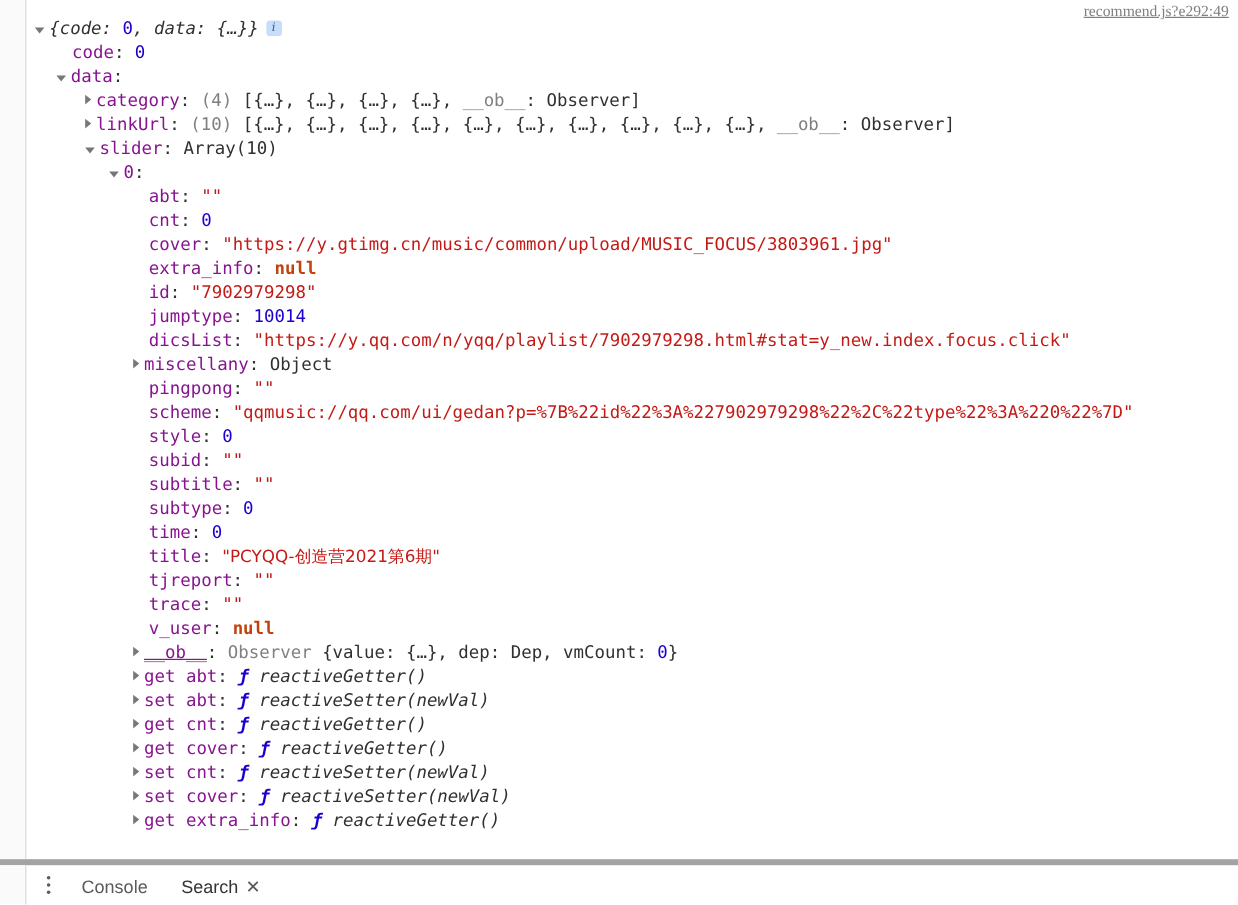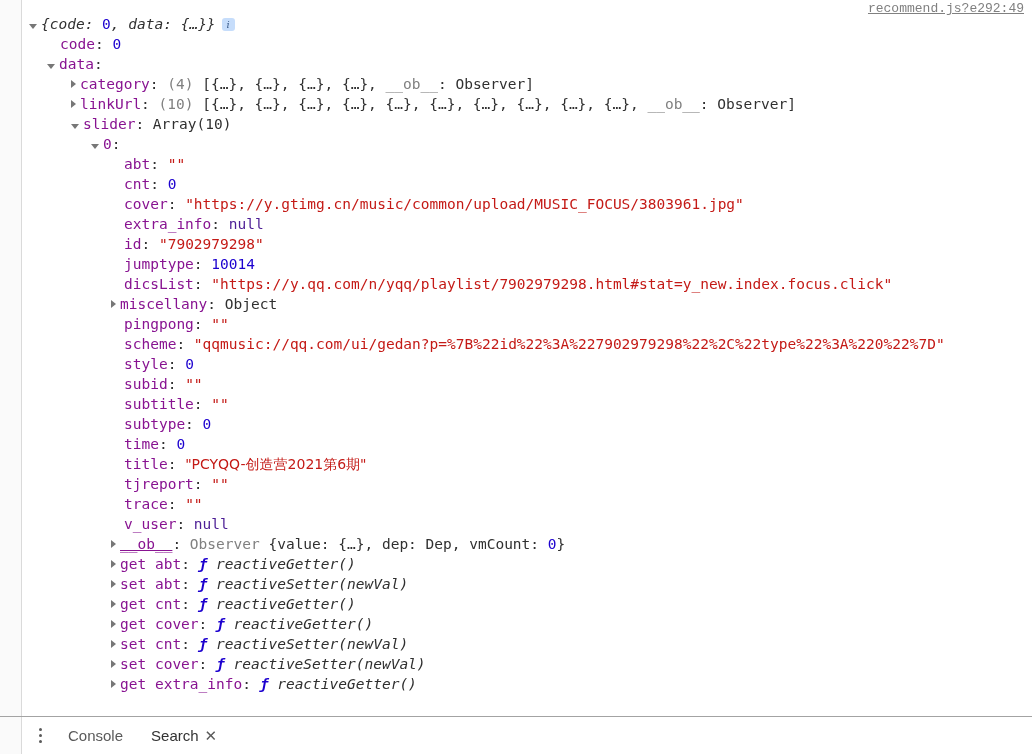--- a/index.html
+++ b/index.html
@@ -41,21 +41,21 @@
     right: 0;
     height: 716px;
     overflow: hidden;
     background: #ffffff;
   }
 
   .source-link {
     position: absolute;
     right: 8px;
     top: 1px;
-    font-family: Liberation Mono, monospace;
+    font-family: Liberation Serif, serif;
     font-size: 13px;
     color: #808080;
     text-decoration: underline;
     cursor: pointer;
     white-space: nowrap;
   }
 
   .tree {
     position: absolute;
     left: 0;
@@ -109,21 +109,21 @@
     border: none;
     width: 9px;
     height: 1px;
   }
 
   
   .k-prop   { color: #881391; }
   .k-obname { color: #881391; text-decoration: underline; }
   .k-str    { color: #c41a16; }
   .k-num    { color: #1c00cf; }
-  .k-null   { color: #4c1d95; }
+  .k-null   { color: #c2410c; font-weight: bold; }
   .k-plain  { color: #303030; }
   .k-gray   { color: #808080; }
   .k-punct  { color: #303030; }
   .k-kw     { color: #881391; }
   .k-fn     { color: #1c00cf; font-style: italic; font-weight: bold; }
   .k-fnname { color: #303030; font-style: italic; }
   .k-preview{ color: #303030; font-style: italic; }
 
   
   .info-badge {
@@ -146,21 +146,21 @@
   }
 
   
   .drawer {
     position: absolute;
     left: 0;
     bottom: 0;
     width: 1032px;
     height: 38px;
     background: #ffffff;
-    border-top: 1px solid #a3a3a3;
+    border-top: 5px solid #a3a3a3;
     box-sizing: border-box;
     display: flex;
     align-items: center;
   }
   .drawer-gutter {
     width: 22px;
     height: 100%;
     background: #fafafa;
     border-right: 1px solid #dadada;
     box-sizing: border-box;

